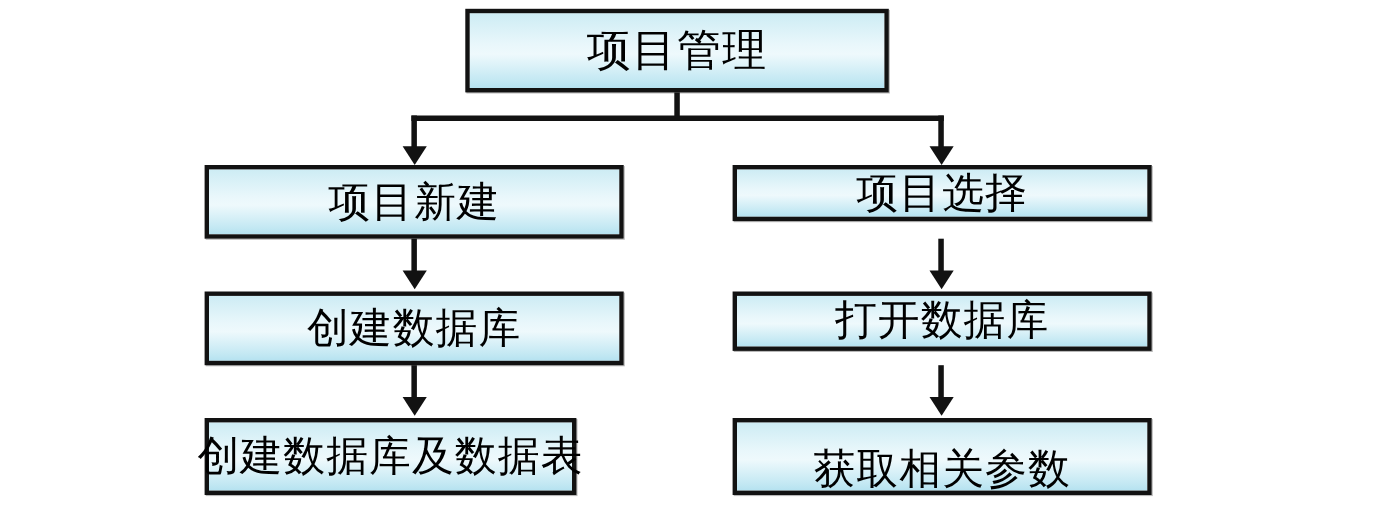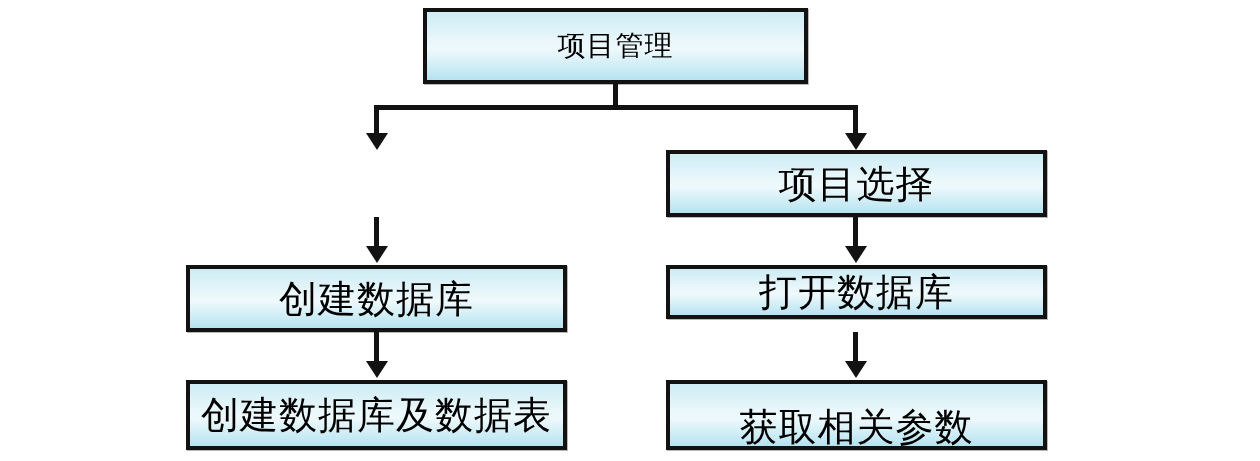--- a/index.html
+++ b/index.html
@@ -36,27 +36,27 @@
   }
   .node .label {
     font-family: "Liberation Serif", "DejaVu Serif", serif;
     color: #000000;
     line-height: 1;
     white-space: nowrap;
     letter-spacing: 1px;
   }
 
   .node.root      { left: 423px; top: 8px;   width: 385px; height: 76px; }
-  .node.root .label { font-size: 28px; }
+  .node.root .label { font-size: 40px; }
 
   .node.l1        { left: 186px; top: 150px; width: 381px; height: 67px; }
   .node.l2        { left: 186px; top: 265px; width: 381px; height: 67px; }
-  .node.l3        { left: 186px; top: 380px; width: 381px; height: 70px; }
+  .node.l3        { left: 186px; top: 380px; width: 338px; height: 70px; }
 
-  .node.r1        { left: 666px; top: 150px; width: 381px; height: 67px; }
+  .node.r1        { left: 666px; top: 150px; width: 381px; height: 51px; }
   .node.r2        { left: 666px; top: 265px; width: 381px; height: 54px; }
   .node.r3        { left: 666px; top: 380px; width: 381px; height: 70px; align-items: flex-end; }
 
   .node.l1 .label, .node.r1 .label,
   .node.l2 .label, .node.r2 .label,
   .node.r3 .label { font-size: 38px; }
   .node.l3 .label { font-size: 38px; }
 
   
   .edge {
@@ -104,20 +104,23 @@
     <span class="label">项目管理</span>
   </div>
 
   <div class="edge v root-stem"></div>
   <div class="edge h root-bar"></div>
   <div class="edge v branch-left"></div>
   <div class="arrowhead arrow branch-left"></div>
   <div class="edge v branch-right"></div>
   <div class="arrowhead arrow branch-right"></div>
 
+  <div class="node l1">
+    <span class="label">项目新建</span>
+  </div>
   <div class="edge v l1-l2"></div>
   <div class="arrowhead arrow l1-l2"></div>
 
   <div class="node l2">
     <span class="label">创建数据库</span>
   </div>
   <div class="edge v l2-l3"></div>
   <div class="arrowhead arrow l2-l3"></div>
 
   <div class="node l3">

